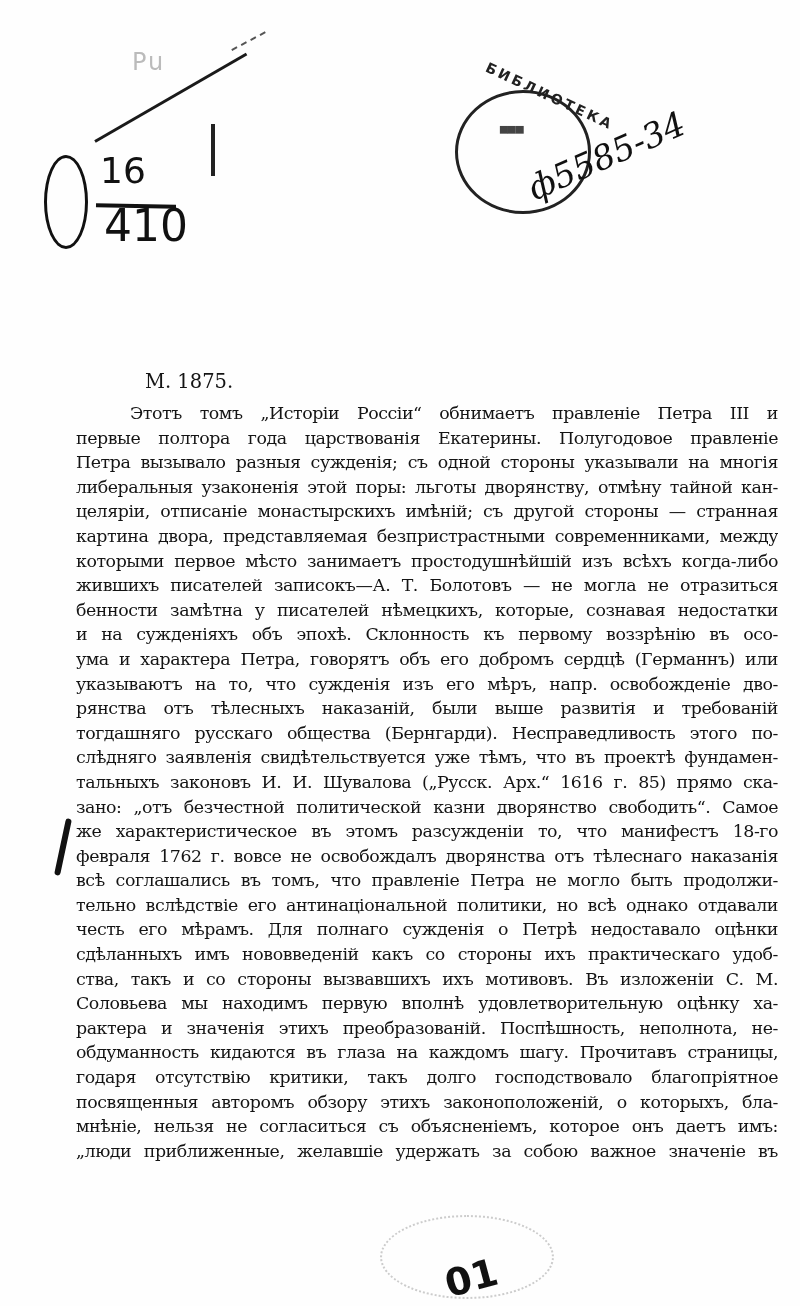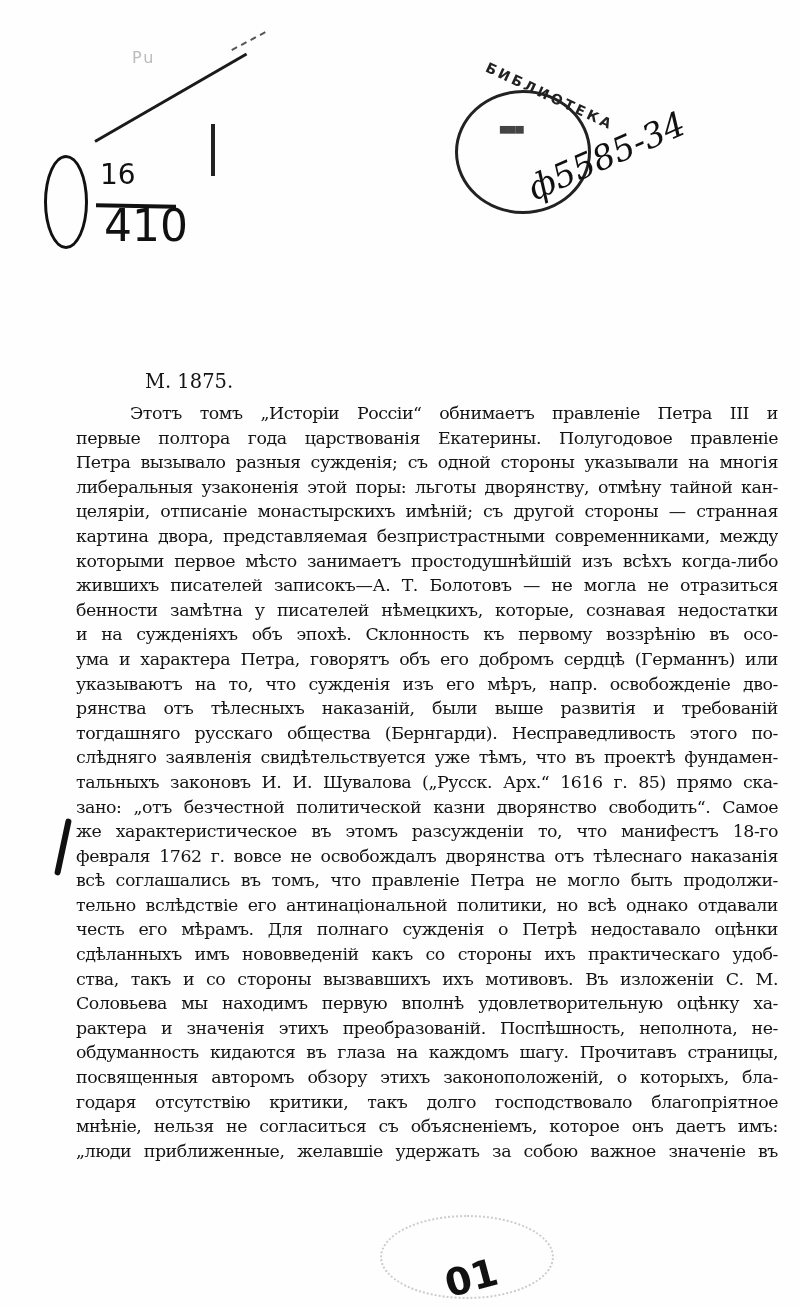--- a/index.html
+++ b/index.html
@@ -6,24 +6,24 @@
   body { width: 800px; height: 1306px; position: relative; overflow: hidden;
          font-family: "DejaVu Serif", "Liberation Serif", serif; color: #141414; }
   .page { position: absolute; left: 0; top: 0; width: 800px; height: 1306px; background: #fefefe; }
 
   
   .hw { position: absolute; font-family: "DejaVu Sans", sans-serif; color: #111; }
   .slash { position: absolute; left: 95px; top: 140px; width: 175px; height: 3px; background: #1a1a1a;
            transform: rotate(-30deg); transform-origin: left center; }
   .slash-dash { position: absolute; left: 230px; top: 40px; width: 38px; height: 2px;
                 border-top: 2px dashed #555; transform: rotate(-28deg); }
-  .faint-scribble { left: 132px; top: 48px; font-size: 16px; color: #bbb; letter-spacing: 2px; }
+  .faint-scribble { left: 132px; top: 48px; font-size: 24px; color: #bbb; letter-spacing: 2px; }
   .oval { position: absolute; left: 44px; top: 155px; width: 38px; height: 88px;
           border: 3px solid #111; border-radius: 50%; }
-  .num-top { left: 100px; top: 150px; font-size: 28px; margin-top: 8px; }
+  .num-top { left: 100px; top: 150px; font-size: 36px; }
   .num-rule { position: absolute; left: 96px; top: 204px; width: 80px; height: 4px; background: #111;
               transform: rotate(1deg); }
   .num-bot { left: 104px; top: 200px; font-size: 44px; text-align: center; }
   .tick { position: absolute; left: 211px; top: 124px; width: 4px; height: 52px; background: #222; }
   .ink-stroke { position: absolute; left: 60px; top: 818px; width: 6px; height: 58px;
                 background: #111; transform: rotate(12deg); border-radius: 3px; }
 
   
   .stamp { position: absolute; left: 455px; top: 90px; width: 130px; height: 118px;
            border: 3px solid #222; border-radius: 50%; }
@@ -94,22 +94,22 @@
       <span class="line">же характеристическое въ этомъ разсужденіи то, что манифестъ 18-го</span>
       <span class="line">февраля 1762 г. вовсе не освобождалъ дворянства отъ тѣлеснаго наказанія</span>
       <span class="line">всѣ соглашались въ томъ, что правленіе Петра не могло быть продолжи-</span>
       <span class="line">тельно вслѣдствіе его антинаціональной политики, но всѣ однако отдавали</span>
       <span class="line">честь его мѣрамъ. Для полнаго сужденія о Петрѣ недоставало оцѣнки</span>
       <span class="line">сдѣланныхъ имъ нововведеній какъ со стороны ихъ практическаго удоб-</span>
       <span class="line">ства, такъ и со стороны вызвавшихъ ихъ мотивовъ. Въ изложеніи С. М.</span>
       <span class="line">Соловьева мы находимъ первую вполнѣ удовлетворительную оцѣнку ха-</span>
       <span class="line">рактера и значенія этихъ преобразованій. Поспѣшность, неполнота, не-</span>
       <span class="line">обдуманность кидаются въ глаза на каждомъ шагу. Прочитавъ страницы,</span>
+      <span class="line">годаря отсутствію критики, такъ долго господствовало благопріятное</span>
       <span class="line">посвященныя авторомъ обзору этихъ законоположеній, о которыхъ, бла-</span>
-      <span class="line">годаря отсутствію критики, такъ долго господствовало благопріятное</span>
       <span class="line">мнѣніе, нельзя не согласиться съ объясненіемъ, которое онъ даетъ имъ:</span>
       <span class="line">„люди приближенные, желавшіе удержать за собою важное значеніе въ</span>
     </div>
 
   <div class="ink-stroke"></div>
 
   <div class="bottom-faint"></div>
   <span class="bottom-stamp">01</span>
 </div>
 

